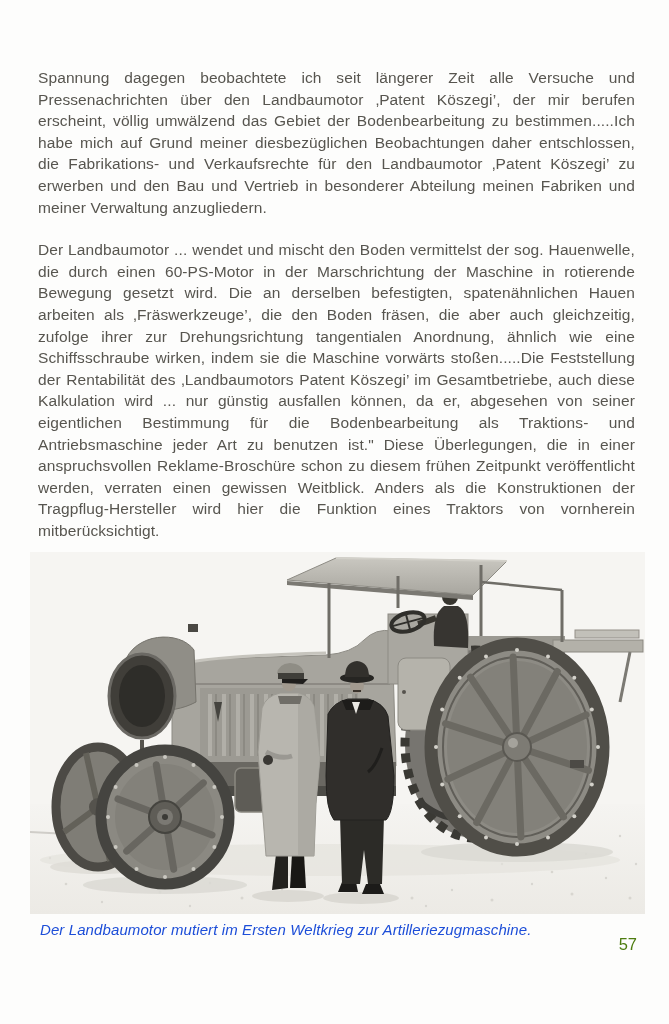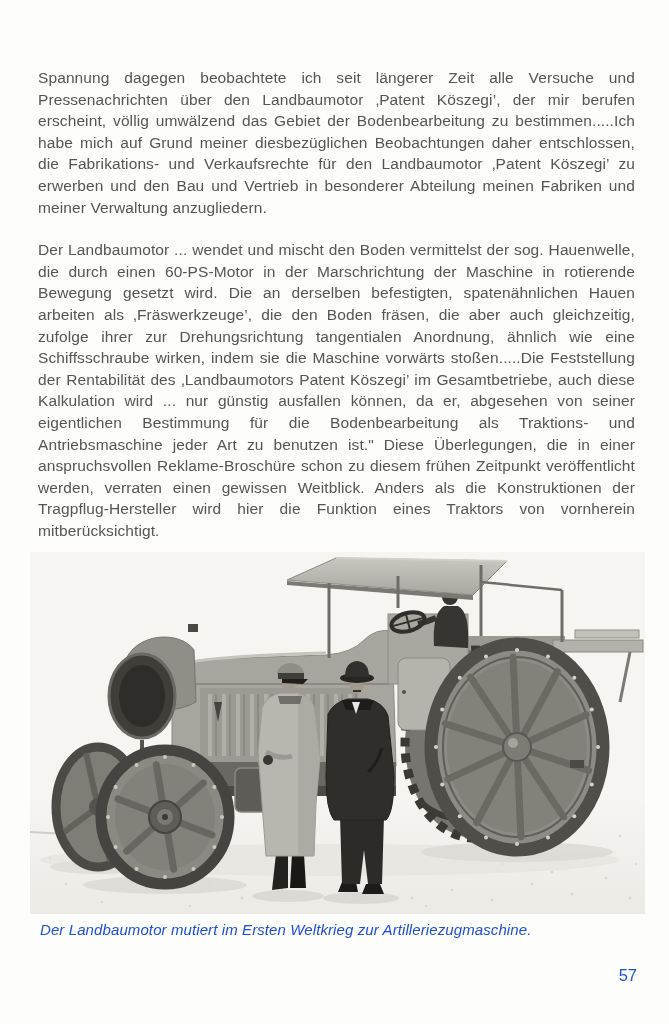--- a/index.html
+++ b/index.html
@@ -23,22 +23,22 @@
   .body-text p{margin:0 0 21px 0;}
   figure.photo{
     position:absolute;left:30px;top:552px;width:615px;height:362px;margin:0;padding:0;
   }
   figure.photo svg{display:block;}
   .caption{
     position:absolute;left:40px;top:921px;width:580px;
     font-style:italic;font-size:15px;color:#1d4ed8;letter-spacing:0.1px;
   }
   .page-number{
-    position:absolute;top:966px;right:32px;
-    font-size:16.5px;color:#1d4ed8;
+    position:absolute;top:935px;right:32px;
+    font-size:16.5px;color:#4d7c0f;
   }
 </style>
 </head>
 <body>
 
 <div class="page">
 
   <div class="body-text">
     <p>Spannung dagegen beobachtete ich seit längerer Zeit alle Versuche und Pressenachrichten über den Landbaumotor ‚Patent Köszegi’, der mir berufen erscheint, völlig umwälzend das Gebiet der Bodenbearbeitung zu bestimmen.....Ich habe mich auf Grund meiner diesbezüglichen Beobachtungen daher entschlossen, die Fabrikations- und Verkaufsrechte für den Landbaumotor ‚Patent Köszegi’ zu erwerben und den Bau und Vertrieb in besonderer Abteilung meinen Fabriken und meiner Verwaltung anzugliedern.</p>
     <p>Der Landbaumotor ... wendet und mischt den Boden vermittelst der sog. Hauenwelle, die durch einen 60-PS-Motor in der Marschrichtung der Maschine in rotierende Bewegung gesetzt wird. Die an derselben befestigten, spatenähnlichen Hauen arbeiten als ‚Fräswerkzeuge’, die den Boden fräsen, die aber auch gleichzeitig, zufolge ihrer zur Drehungsrichtung tangentialen Anordnung, ähnlich wie eine Schiffsschraube wirken, indem sie die Maschine vorwärts stoßen.....Die Feststellung der Rentabilität des ‚Landbaumotors Patent Köszegi’ im Gesamtbetriebe, auch diese Kalkulation wird ... nur günstig ausfallen können, da er, abgesehen von seiner eigentlichen Bestimmung für die Bodenbearbeitung als Traktions- und Antriebsmaschine jeder Art zu benutzen ist." Diese Überlegungen, die in einer anspruchsvollen Reklame-Broschüre schon zu diesem frühen Zeitpunkt veröffentlicht werden, verraten einen gewissen Weitblick. Anders als die Konstruktionen der Tragpflug-Hersteller wird hier die Funktion eines Traktors von vornherein mitberücksichtigt.</p>

